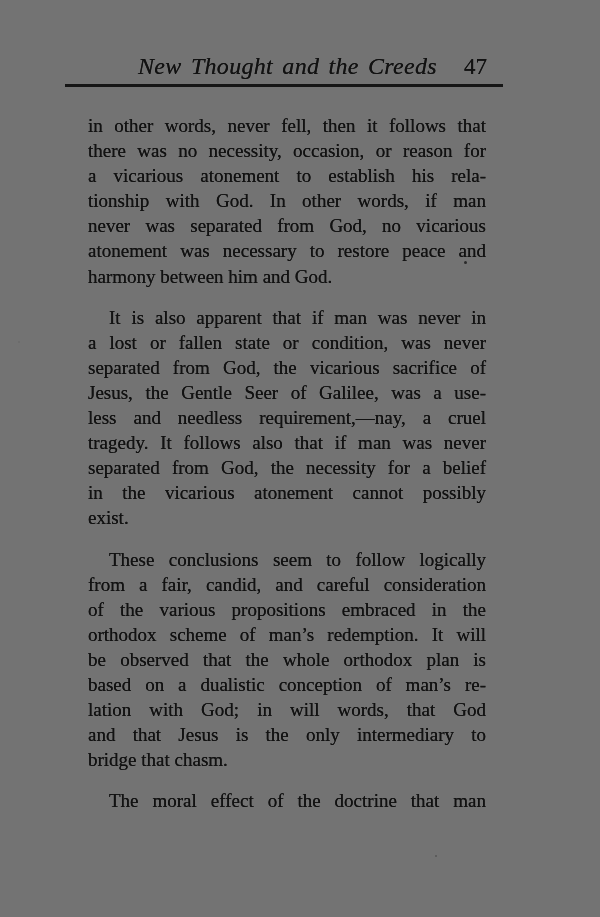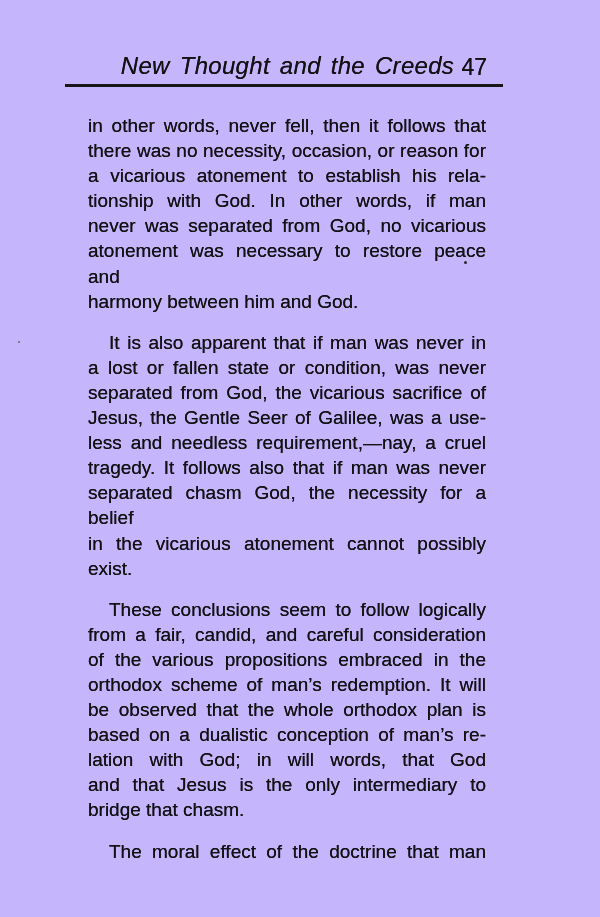--- a/index.html
+++ b/index.html
@@ -4,23 +4,23 @@
 <style>
   html, body {
     margin: 0;
     padding: 0;
     background: #ffffff;
   }
   .page {
     position: relative;
     width: 600px;
     height: 917px;
-    background: #c4b5fd;
+    background: #737373;
     overflow: hidden;
-    font-family: Liberation Sans, sans-serif;
+    font-family: Liberation Serif, serif;
     color: #121212;
   }
   .running-header {
     position: absolute;
     left: 72px;
     top: 52px;
     width: 431px;
     height: 30px;
     text-align: center;
   }
@@ -98,21 +98,21 @@
         <div class="line">atonement was necessary to restore peace and</div>
         <div class="line endpara">harmony between him and God.</div>
       </div>
       <div class="para">
         <div class="line indent">It is also apparent that if man was never in</div>
         <div class="line">a lost or fallen state or condition, was never</div>
         <div class="line">separated from God, the vicarious sacrifice of</div>
         <div class="line">Jesus, the Gentle Seer of Galilee, was a use-</div>
         <div class="line">less and needless requirement,—nay, a cruel</div>
         <div class="line">tragedy.  It follows also that if man was never</div>
-        <div class="line">separated chasm God, the necessity for a belief</div>
+        <div class="line">separated from God, the necessity for a belief</div>
         <div class="line">in the vicarious atonement cannot possibly</div>
         <div class="line endpara">exist.</div>
       </div>
       <div class="para">
         <div class="line indent">These conclusions seem to follow logically</div>
         <div class="line">from a fair, candid, and careful consideration</div>
         <div class="line">of the various propositions embraced in the</div>
         <div class="line">orthodox scheme of man’s redemption.  It will</div>
         <div class="line">be observed that the whole orthodox plan is</div>
         <div class="line">based on a dualistic conception of man’s re-</div>

